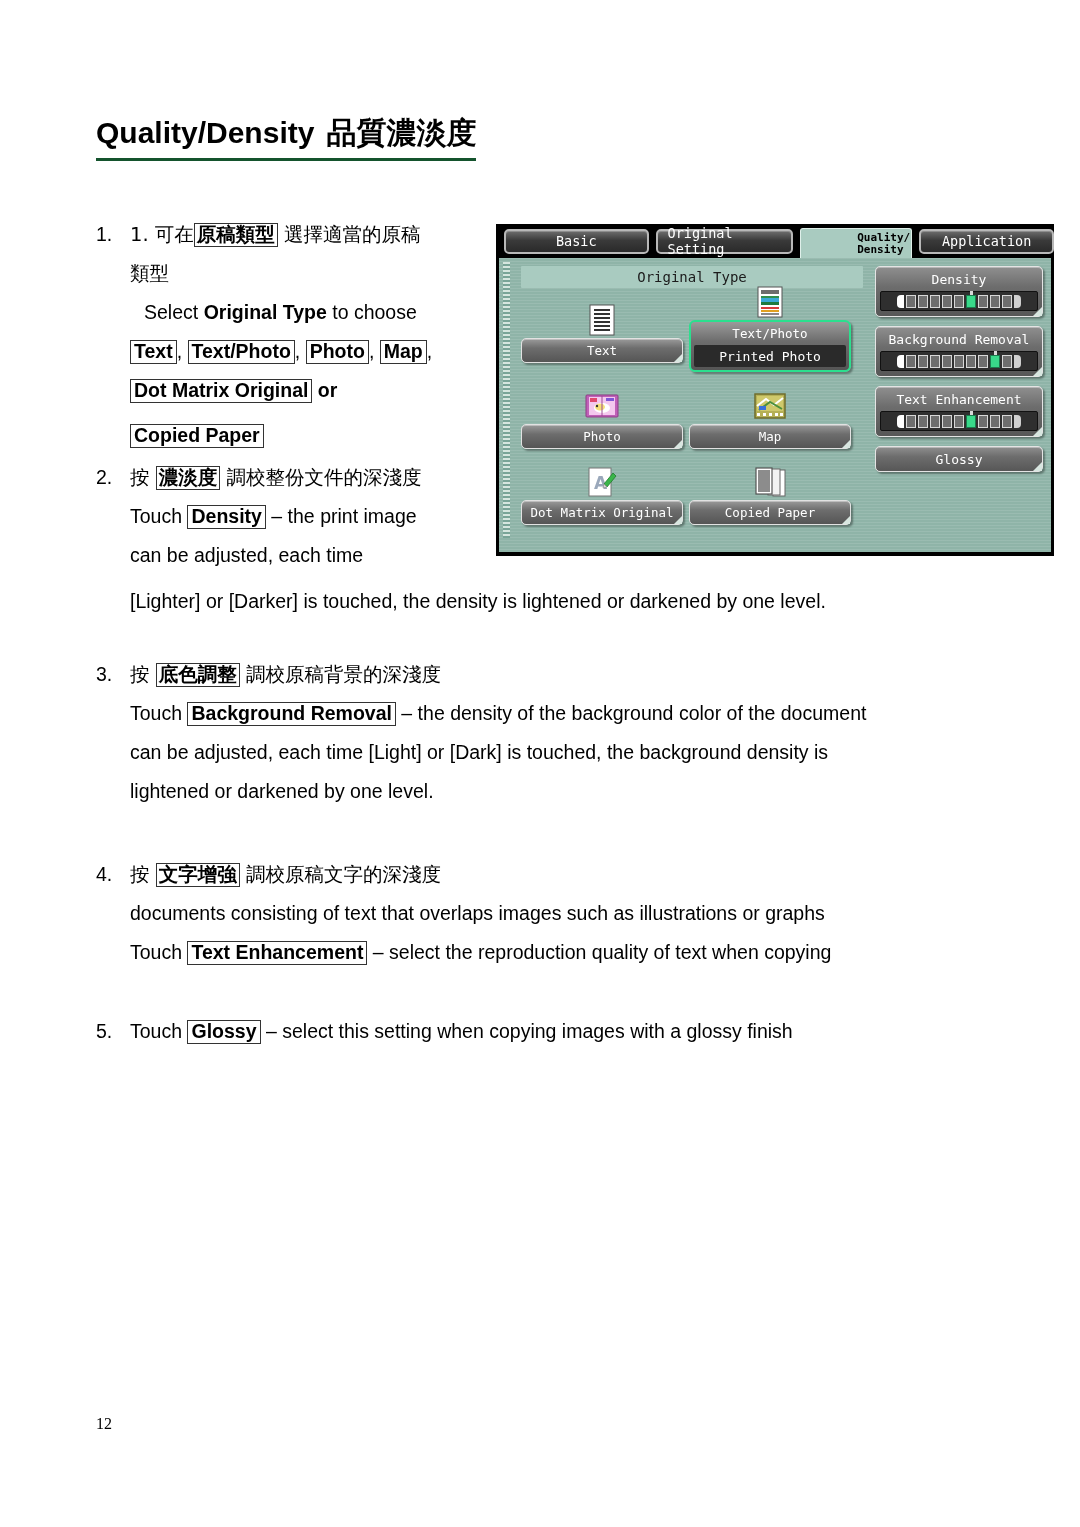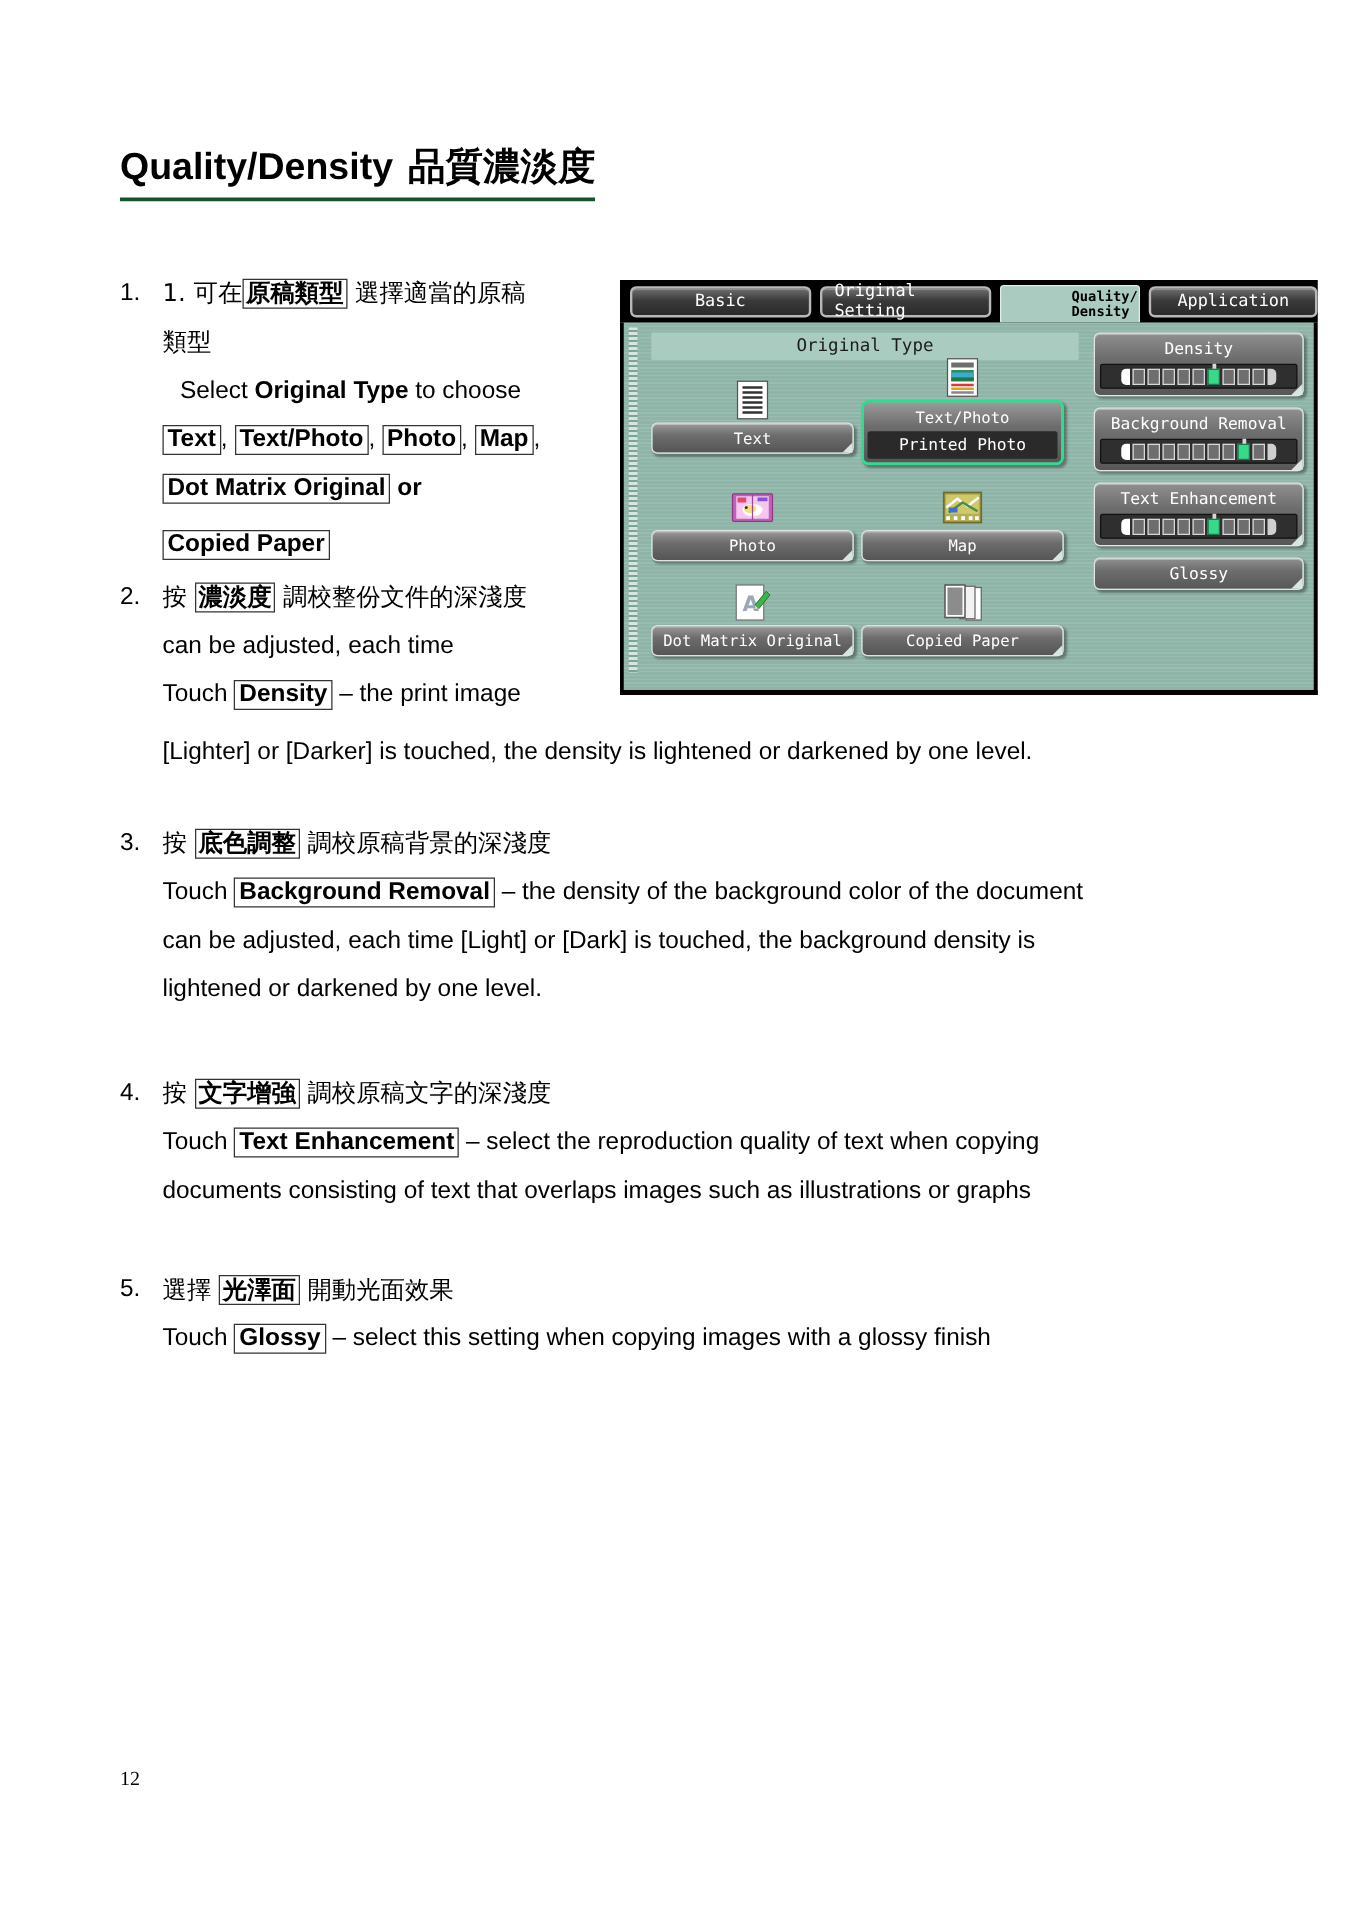--- a/index.html
+++ b/index.html
@@ -487,26 +487,26 @@
   </div>
 
   <div class="item body-text" style="left:96px; top:458px; width:400px;">
     <span class="num">2.</span>
     <div class="content" style="padding-left:34px;">
       <div class="cjk">
         <span>按</span>
         <span class="boxed cjk">濃淡度</span>
         <span>調校整份文件的深淺度</span>
       </div>
-      <div>can be adjusted, each time</div>
       <div>
         <span>Touch</span>
         <span class="boxed">Density</span>
         <span>– the print image</span>
       </div>
+      <div>can be adjusted, each time</div>
     </div>
   </div>
   <div class="body-text" style="position:absolute; left:130px; top:582px; width:880px;">[Lighter] or [Darker] is touched, the density is lightened or darkened by one level.</div>
 
   <div class="item body-text" style="left:96px; top:655px; width:900px;">
     <span class="num">3.</span>
     <div class="content" style="padding-left:34px;">
       <div class="cjk">
         <span>按</span>
         <span class="boxed cjk">底色調整</span>
@@ -523,37 +523,32 @@
   </div>
 
   <div class="item body-text" style="left:96px; top:855px; width:900px;">
     <span class="num">4.</span>
     <div class="content" style="padding-left:34px;">
       <div class="cjk">
         <span>按</span>
         <span class="boxed cjk">文字增強</span>
         <span>調校原稿文字的深淺度</span>
       </div>
+      <div>documents consisting of text that overlaps images such as illustrations or graphs</div>
       <div>
         <span>Touch</span>
         <span class="boxed">Text Enhancement</span>
         <span>– select the reproduction quality of text when copying</span>
       </div>
-      <div>documents consisting of text that overlaps images such as illustrations or graphs</div>
     </div>
   </div>
 
   <div class="item body-text" style="left:96px; top:1012px; width:900px;">
     <span class="num">5.</span>
     <div class="content" style="padding-left:34px;">
-      <div class="cjk">
-        <span>選擇</span>
-        <span class="boxed cjk">光澤面</span>
-        <span>開動光面效果</span>
-      </div>
       <div>
         <span>Touch</span>
         <span class="boxed">Glossy</span>
         <span>– select this setting when copying images with a glossy finish</span>
       </div>
     </div>
   </div>
 
   <div class="pagenum">12</div>
 

